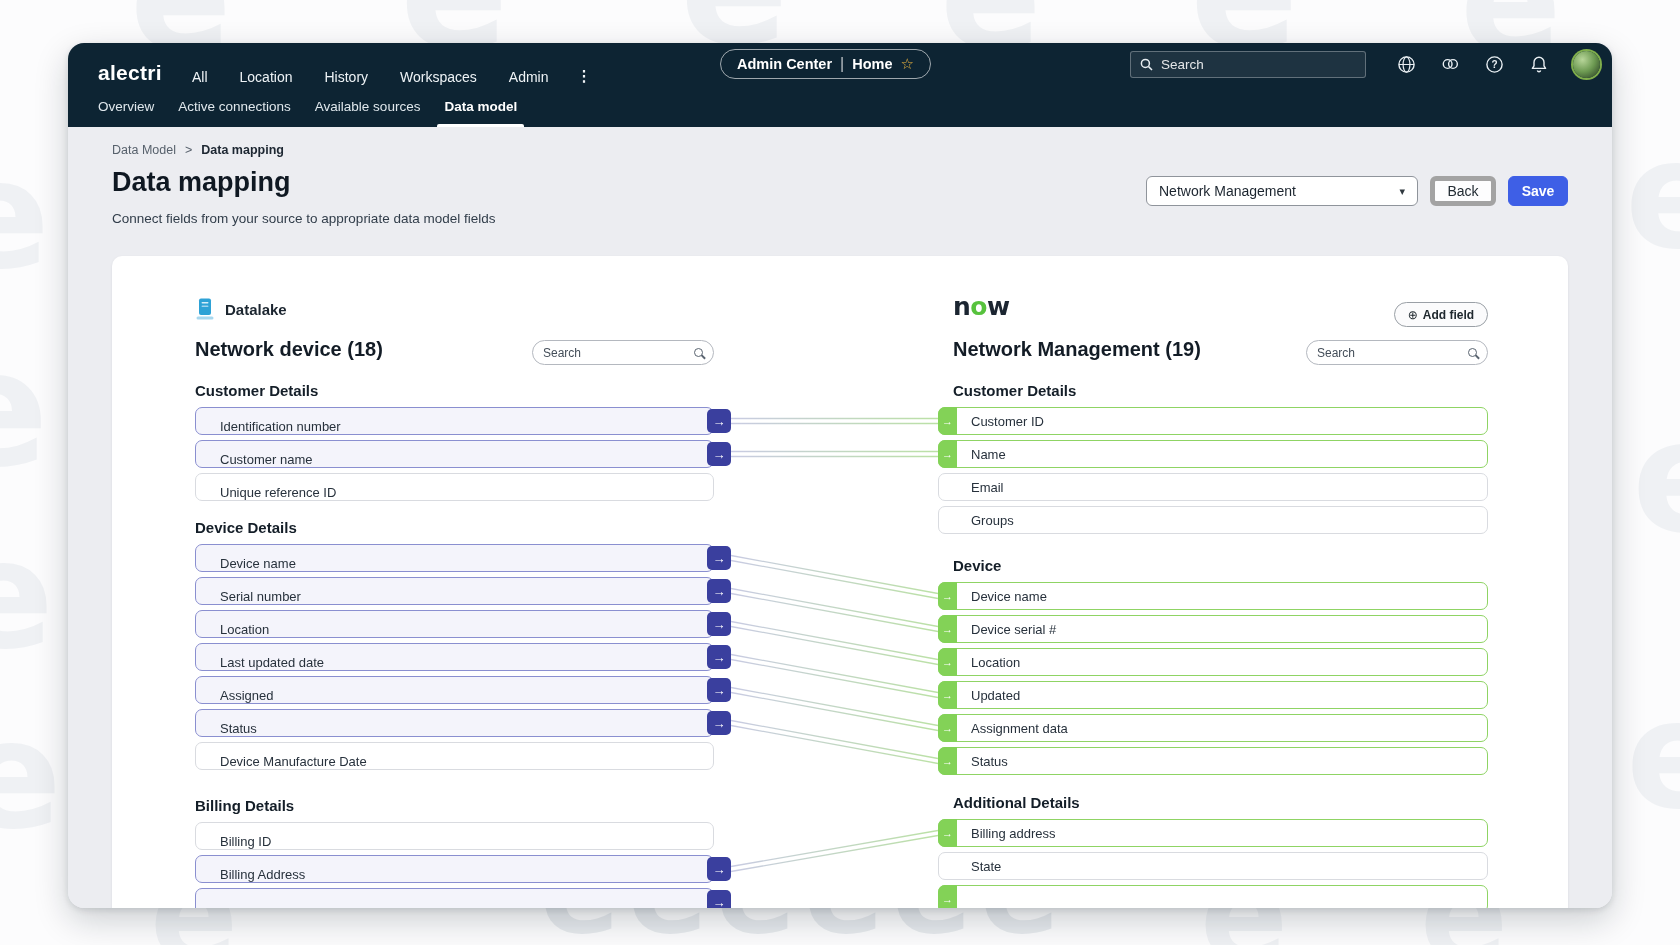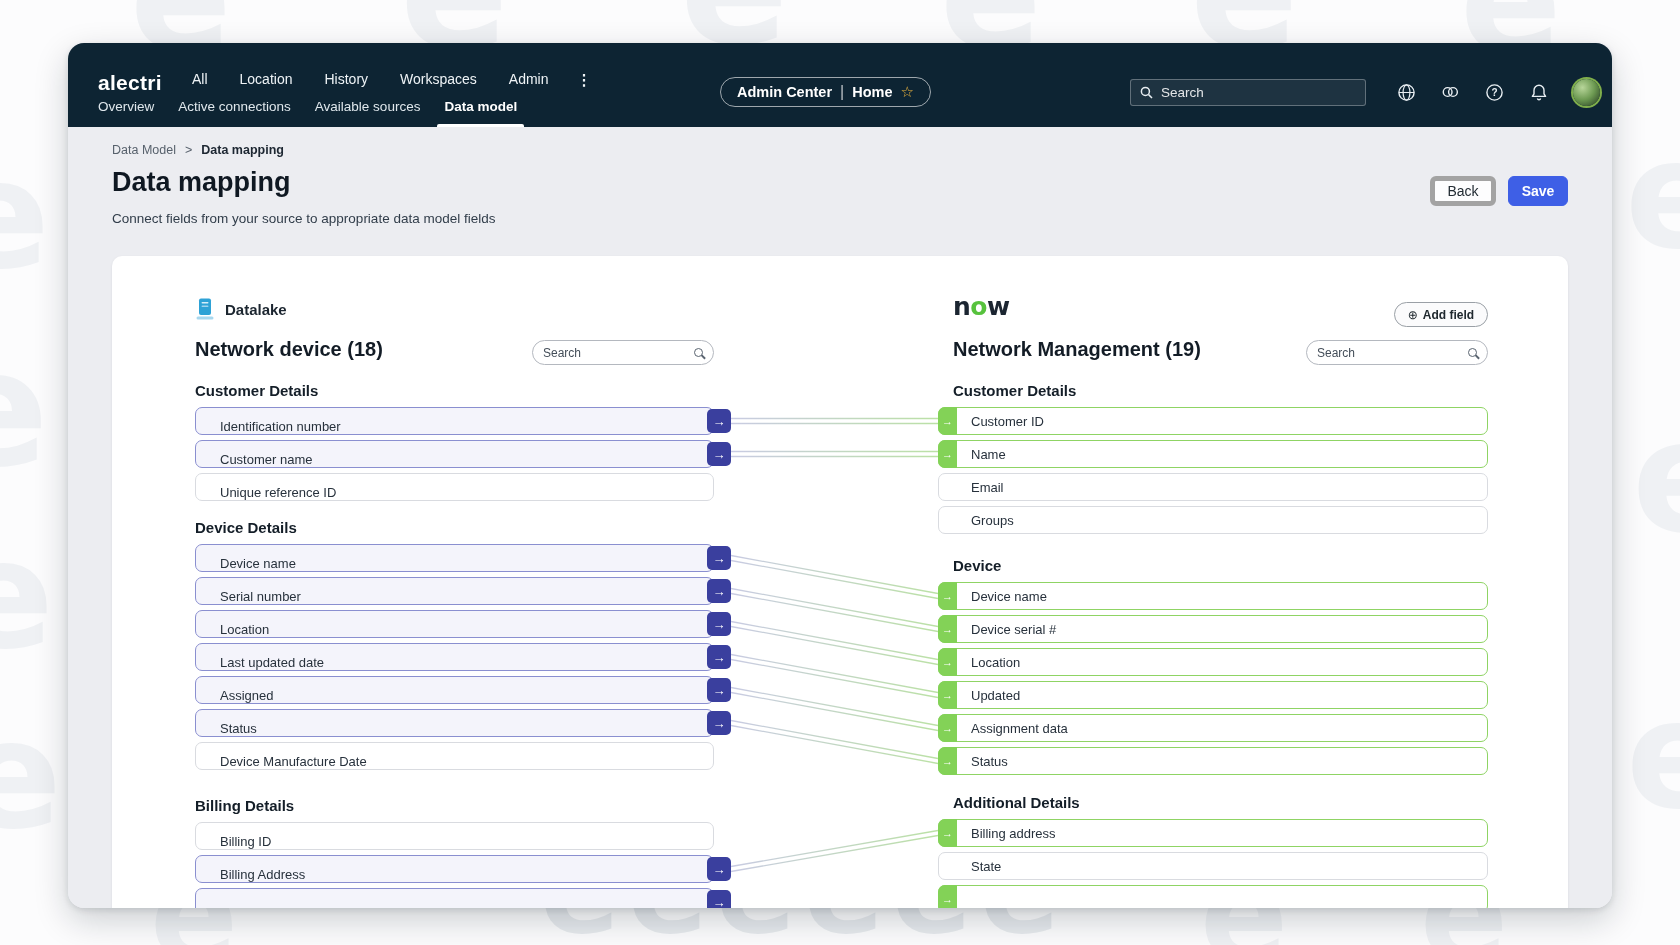--- a/index.html
+++ b/index.html
@@ -10,21 +10,21 @@
   .wm { position:absolute; font-family:"DejaVu Sans", sans-serif; font-weight:bold; color:#eff1f4; user-select:none; line-height:1; }
   .wm.dark { color:#e7eaee; }
 
   
   .app { position:absolute; left:68px; top:43px; width:1544px; height:865px;
          border-radius:16px; overflow:hidden; background:#ecedf1;
          box-shadow:0 12px 34px rgba(12,24,36,.20), 0 2px 6px rgba(12,24,36,.12); }
 
   
   .topbar { position:absolute; top:0; left:0; right:0; height:84px; background:#0d2433; }
-  .nav-main { position:absolute; top:0; left:0; right:0; height:42px; display:flex; align-items:flex-start; padding:0 14px 0 30px;margin-top:28px; }
+  .nav-main { position:absolute; top:0; left:0; right:0; height:42px; display:flex; align-items:flex-end; padding:0 14px 0 30px; }
   .logo { color:#fff; font-size:21px; font-weight:bold; letter-spacing:.3px; margin-right:30px; }
   .nav-items { display:flex; align-items:center; gap:32px; }
   .nav-item { color:#eef3f6; font-size:14px; cursor:pointer; }
   .kebab { color:#eef3f6; font-size:15px; font-weight:bold; margin-left:28px; cursor:pointer; }
   .ctx-pill { position:absolute; left:652px; top:6px; height:30px; border:1.4px solid rgba(255,255,255,.60);
               border-radius:16px; display:flex; align-items:center; gap:8px; padding:0 16px; color:#fff; }
   .ctx-pill .p1,.ctx-pill .p2 { font-size:14.5px; font-weight:bold; }
   .ctx-pill .div { color:rgba(255,255,255,.7); font-weight:normal; }
   .ctx-pill .star { color:#ecb53e; font-size:15px; }
   .nav-right { position:absolute; right:12px; top:0; height:42px; display:flex; align-items:center; gap:25px; }
@@ -193,20 +193,24 @@
     <div class="crumbs">
       <span>Data Model</span>
       <span>&gt;</span>
       <span class="cur">Data mapping</span>
     </div>
 
     <div class="page-title">Data mapping</div>
     <div class="page-sub">Connect fields from your source to appropriate data model fields</div>
 
     <div class="toolbar">
+      <div class="select">
+        <span>Network Management</span>
+        <span class="chev">▾</span>
+      </div>
       <div class="btn btn-back">Back</div>
       <div class="btn btn-save">Save</div>
     </div>
 
     <div class="card">
 
       <svg class="conn-svg" width="1456" height="672" viewBox="0 0 1456 672">
         <defs>
           <linearGradient id="conn" gradientUnits="userSpaceOnUse" x1="619" y1="0" x2="826" y2="0">
             <stop offset="0" stop-color="#c7c9e2"></stop>

